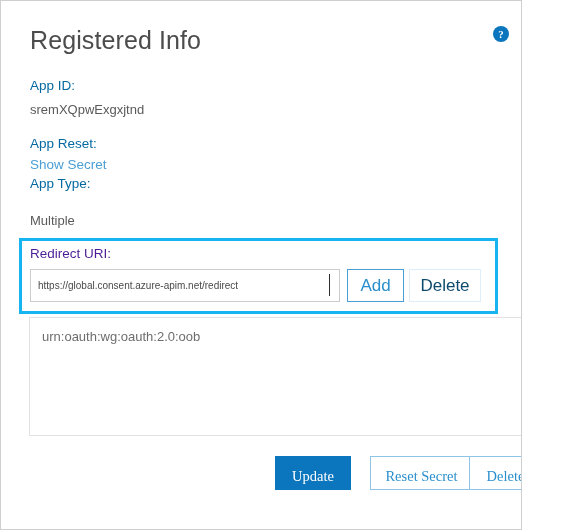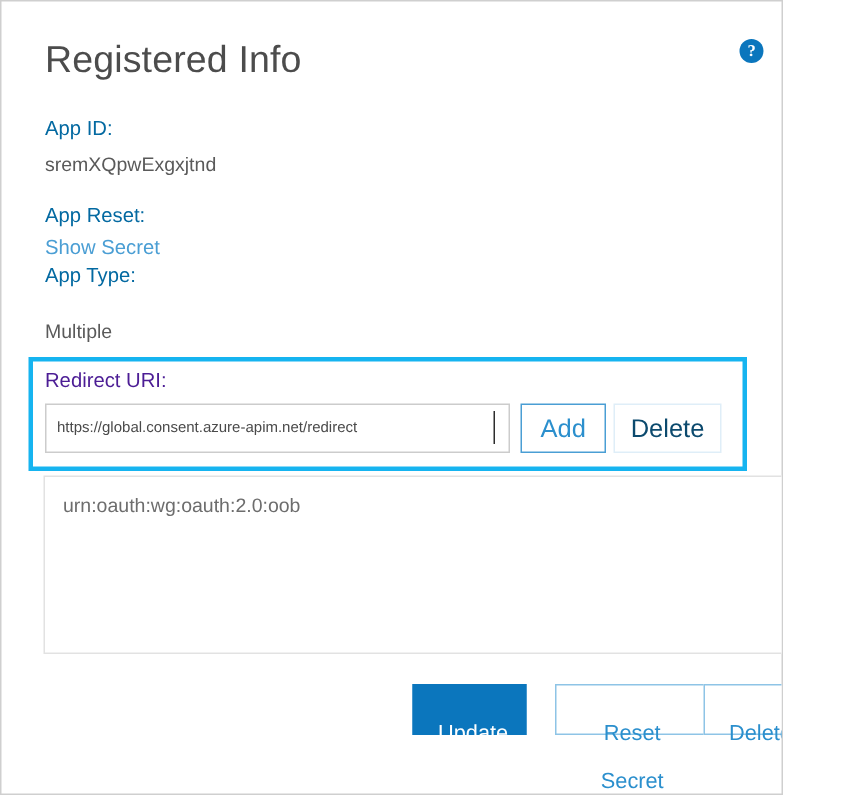--- a/index.html
+++ b/index.html
@@ -215,27 +215,27 @@
     left: 0;
     top: 455px;
     width: 570px;
     height: 34px;
   }
   .btn-footer {
     position: absolute;
     top: 0;
     height: 34px;
     box-sizing: border-box;
-    font-family: Liberation Sans, sans-serif;
+    font-family: Liberation Serif, serif;
     font-size: 14.5px;
     line-height: 32px;
     text-align: center;
     cursor: pointer;
     background: #ffffff;
-    padding: 16px;
+    padding: 3px;
   }
   #updateButton {
     left: 274px;
     width: 76px;
     background: #0b76bd;
     border: 1px solid #0b76bd;
     color: #ffffff;
   }
   #resetSecretButton {
     left: 357px;

